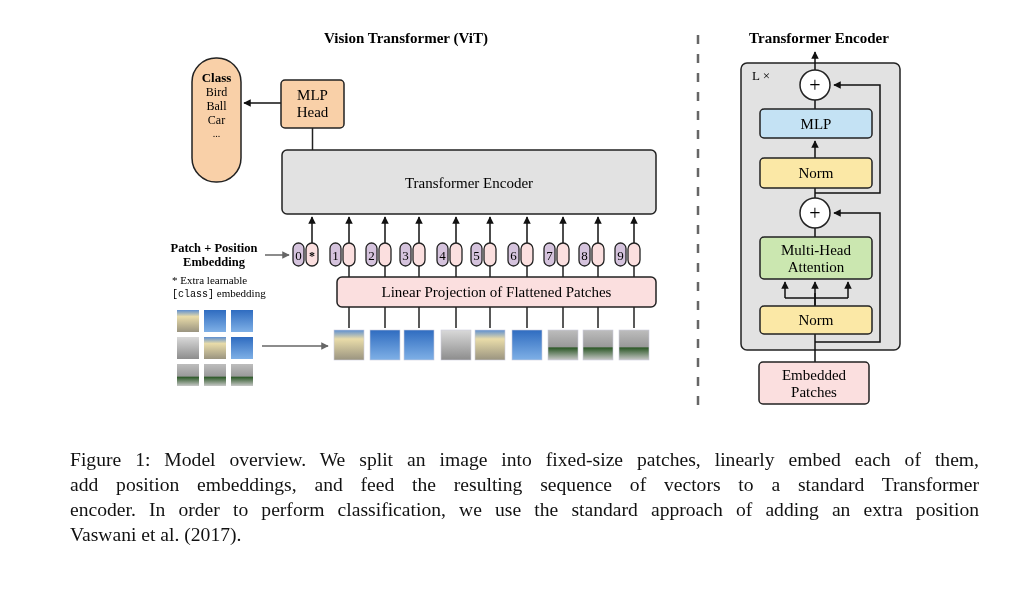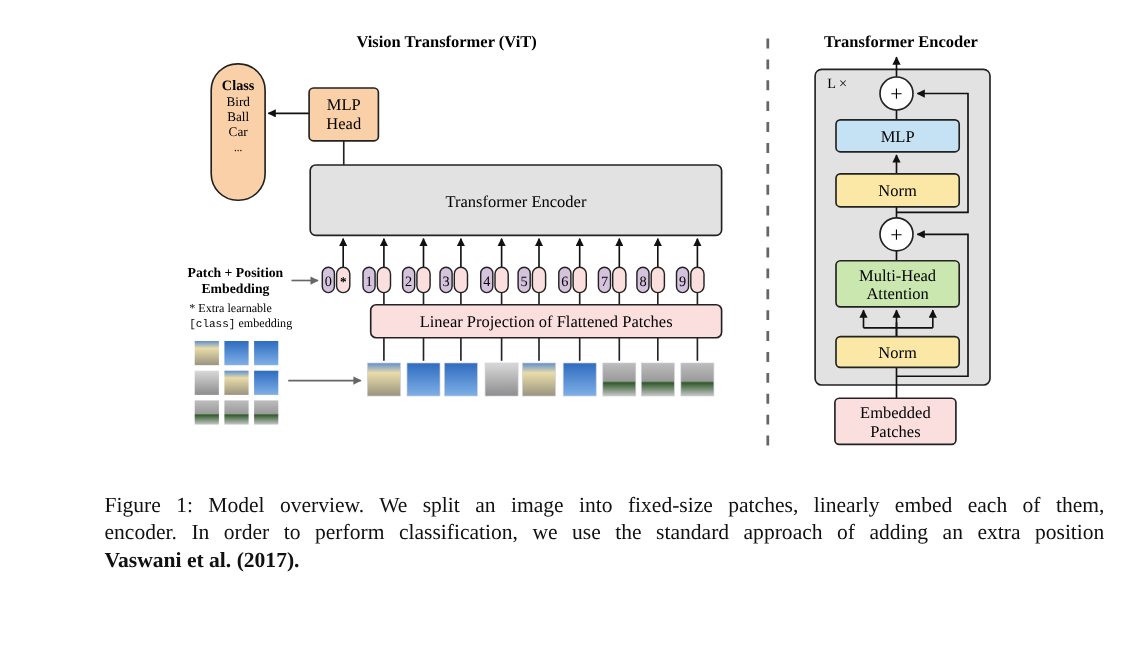--- a/index.html
+++ b/index.html
@@ -1,24 +1,24 @@
 <!DOCTYPE html>
 <html><head>
 <meta charset="utf-8">
 <style>
   html, body { margin:0; padding:0; background:#ffffff; }
   body { width:1024px; height:608px; position:relative; overflow:hidden; font-family:"Liberation Serif", "DejaVu Serif", serif; color:#111; }
   svg text { font-family:"Liberation Serif", "DejaVu Serif", serif; }
   .mono { font-family:"Liberation Mono", "DejaVu Sans Mono", monospace; }
   #caption {
-    position:absolute; left:95px; top:447px; width:909px;
+    position:absolute; left:70px; top:447px; width:909px;
     font-size:19.6px; line-height:25px; text-align:justify; color:#111;
   }
   #caption span { display:block; text-align-last:justify; }
-  #caption span.last { text-align-last:left;font-weight:bold; }
+  #caption span.last { text-align-last:left; }
 </style>
 </head>
 <body>
 
 <svg id="fig" width="1024" height="440" viewBox="0 0 1024 440" style="position:absolute;left:0;top:0;">
   <defs>
     <marker id="arr" viewBox="0 0 10 10" refX="9" refY="5" markerWidth="5" markerHeight="5" orient="auto-start-reverse">
       <path d="M0,0 L10,5 L0,10 z" fill="#111"></path>
     </marker>
     <marker id="arrg" viewBox="0 0 10 10" refX="9" refY="5" markerWidth="5" markerHeight="5" orient="auto">
@@ -273,15 +273,16 @@
 
   <g>
     <rect x="759" y="362" width="110" height="42" rx="4" fill="#fbdfdf" stroke="#222" stroke-width="1.5"></rect>
     <text x="814" y="380" text-anchor="middle" font-size="15">Embedded</text>
     <text x="814" y="397" text-anchor="middle" font-size="15">Patches</text>
   </g>
 </svg>
 
 <div id="caption">
   <span>Figure 1: Model overview. We split an image into fixed-size patches, linearly embed each of them,</span>
+  <span>add position embeddings, and feed the resulting sequence of vectors to a standard Transformer</span>
   <span>encoder. In order to perform classification, we use the standard approach of adding an extra position</span>
   <span class="last">Vaswani et al. (2017).</span>
 </div>
 
 </body></html>

